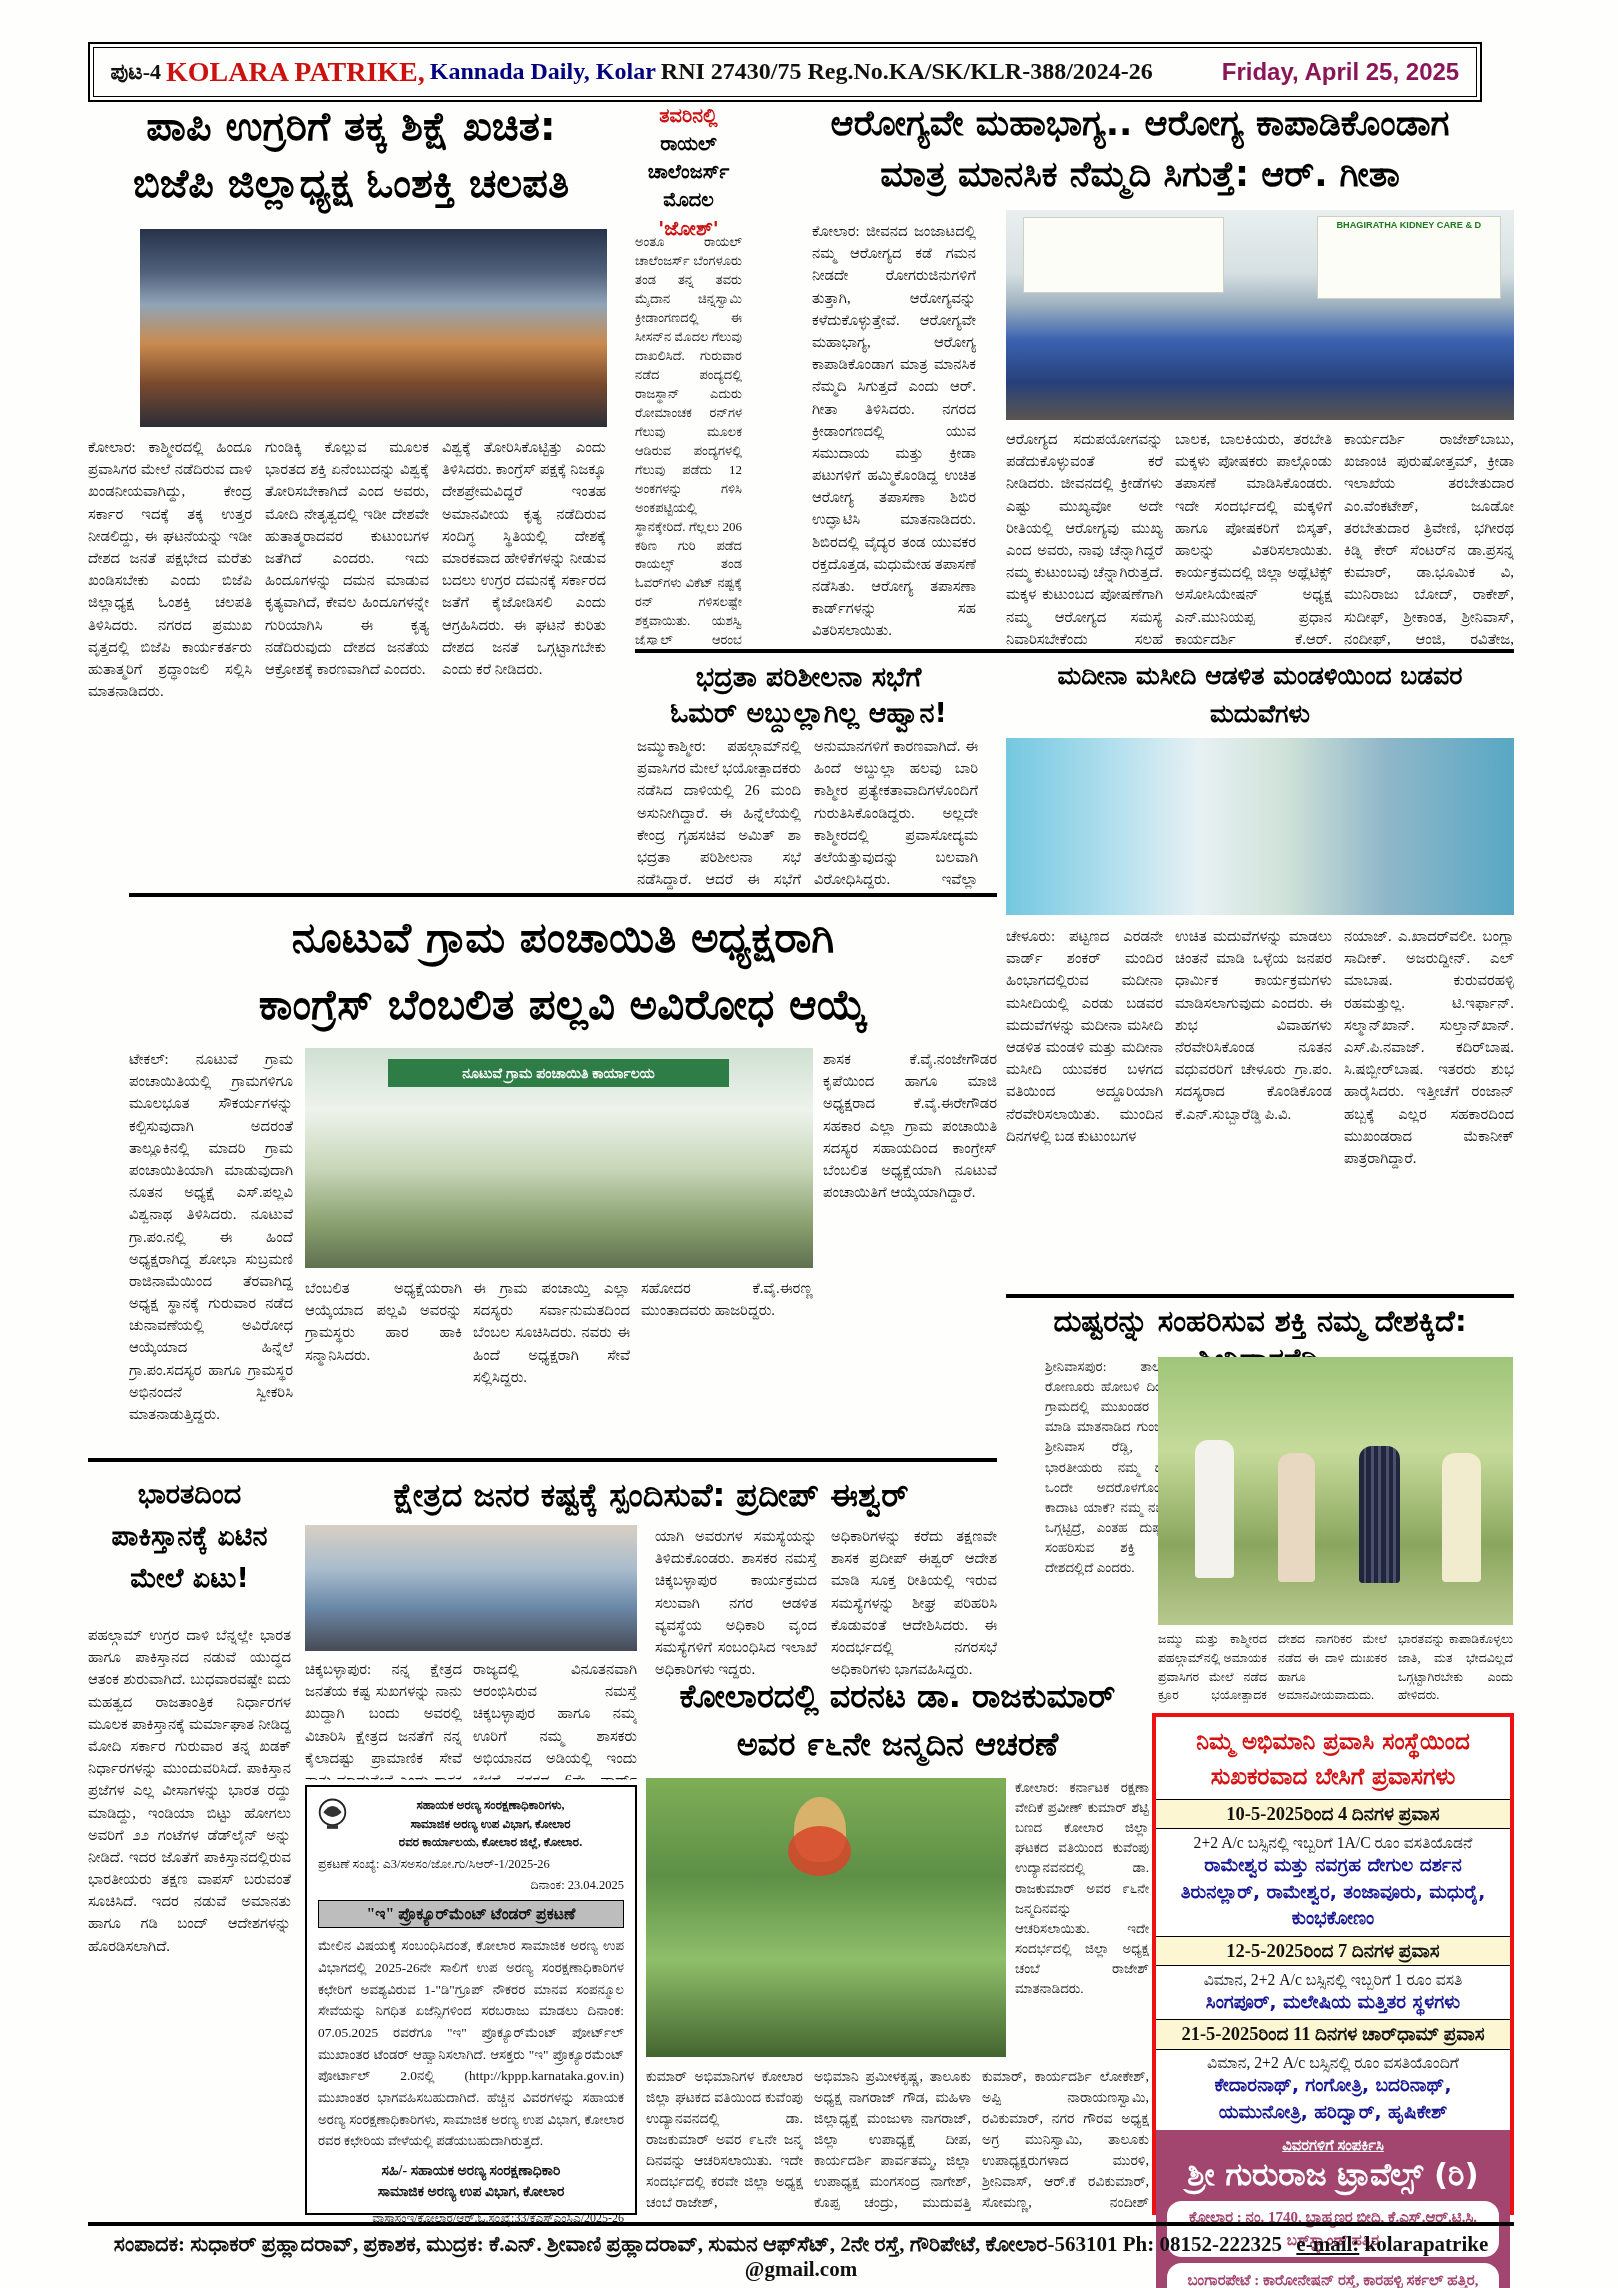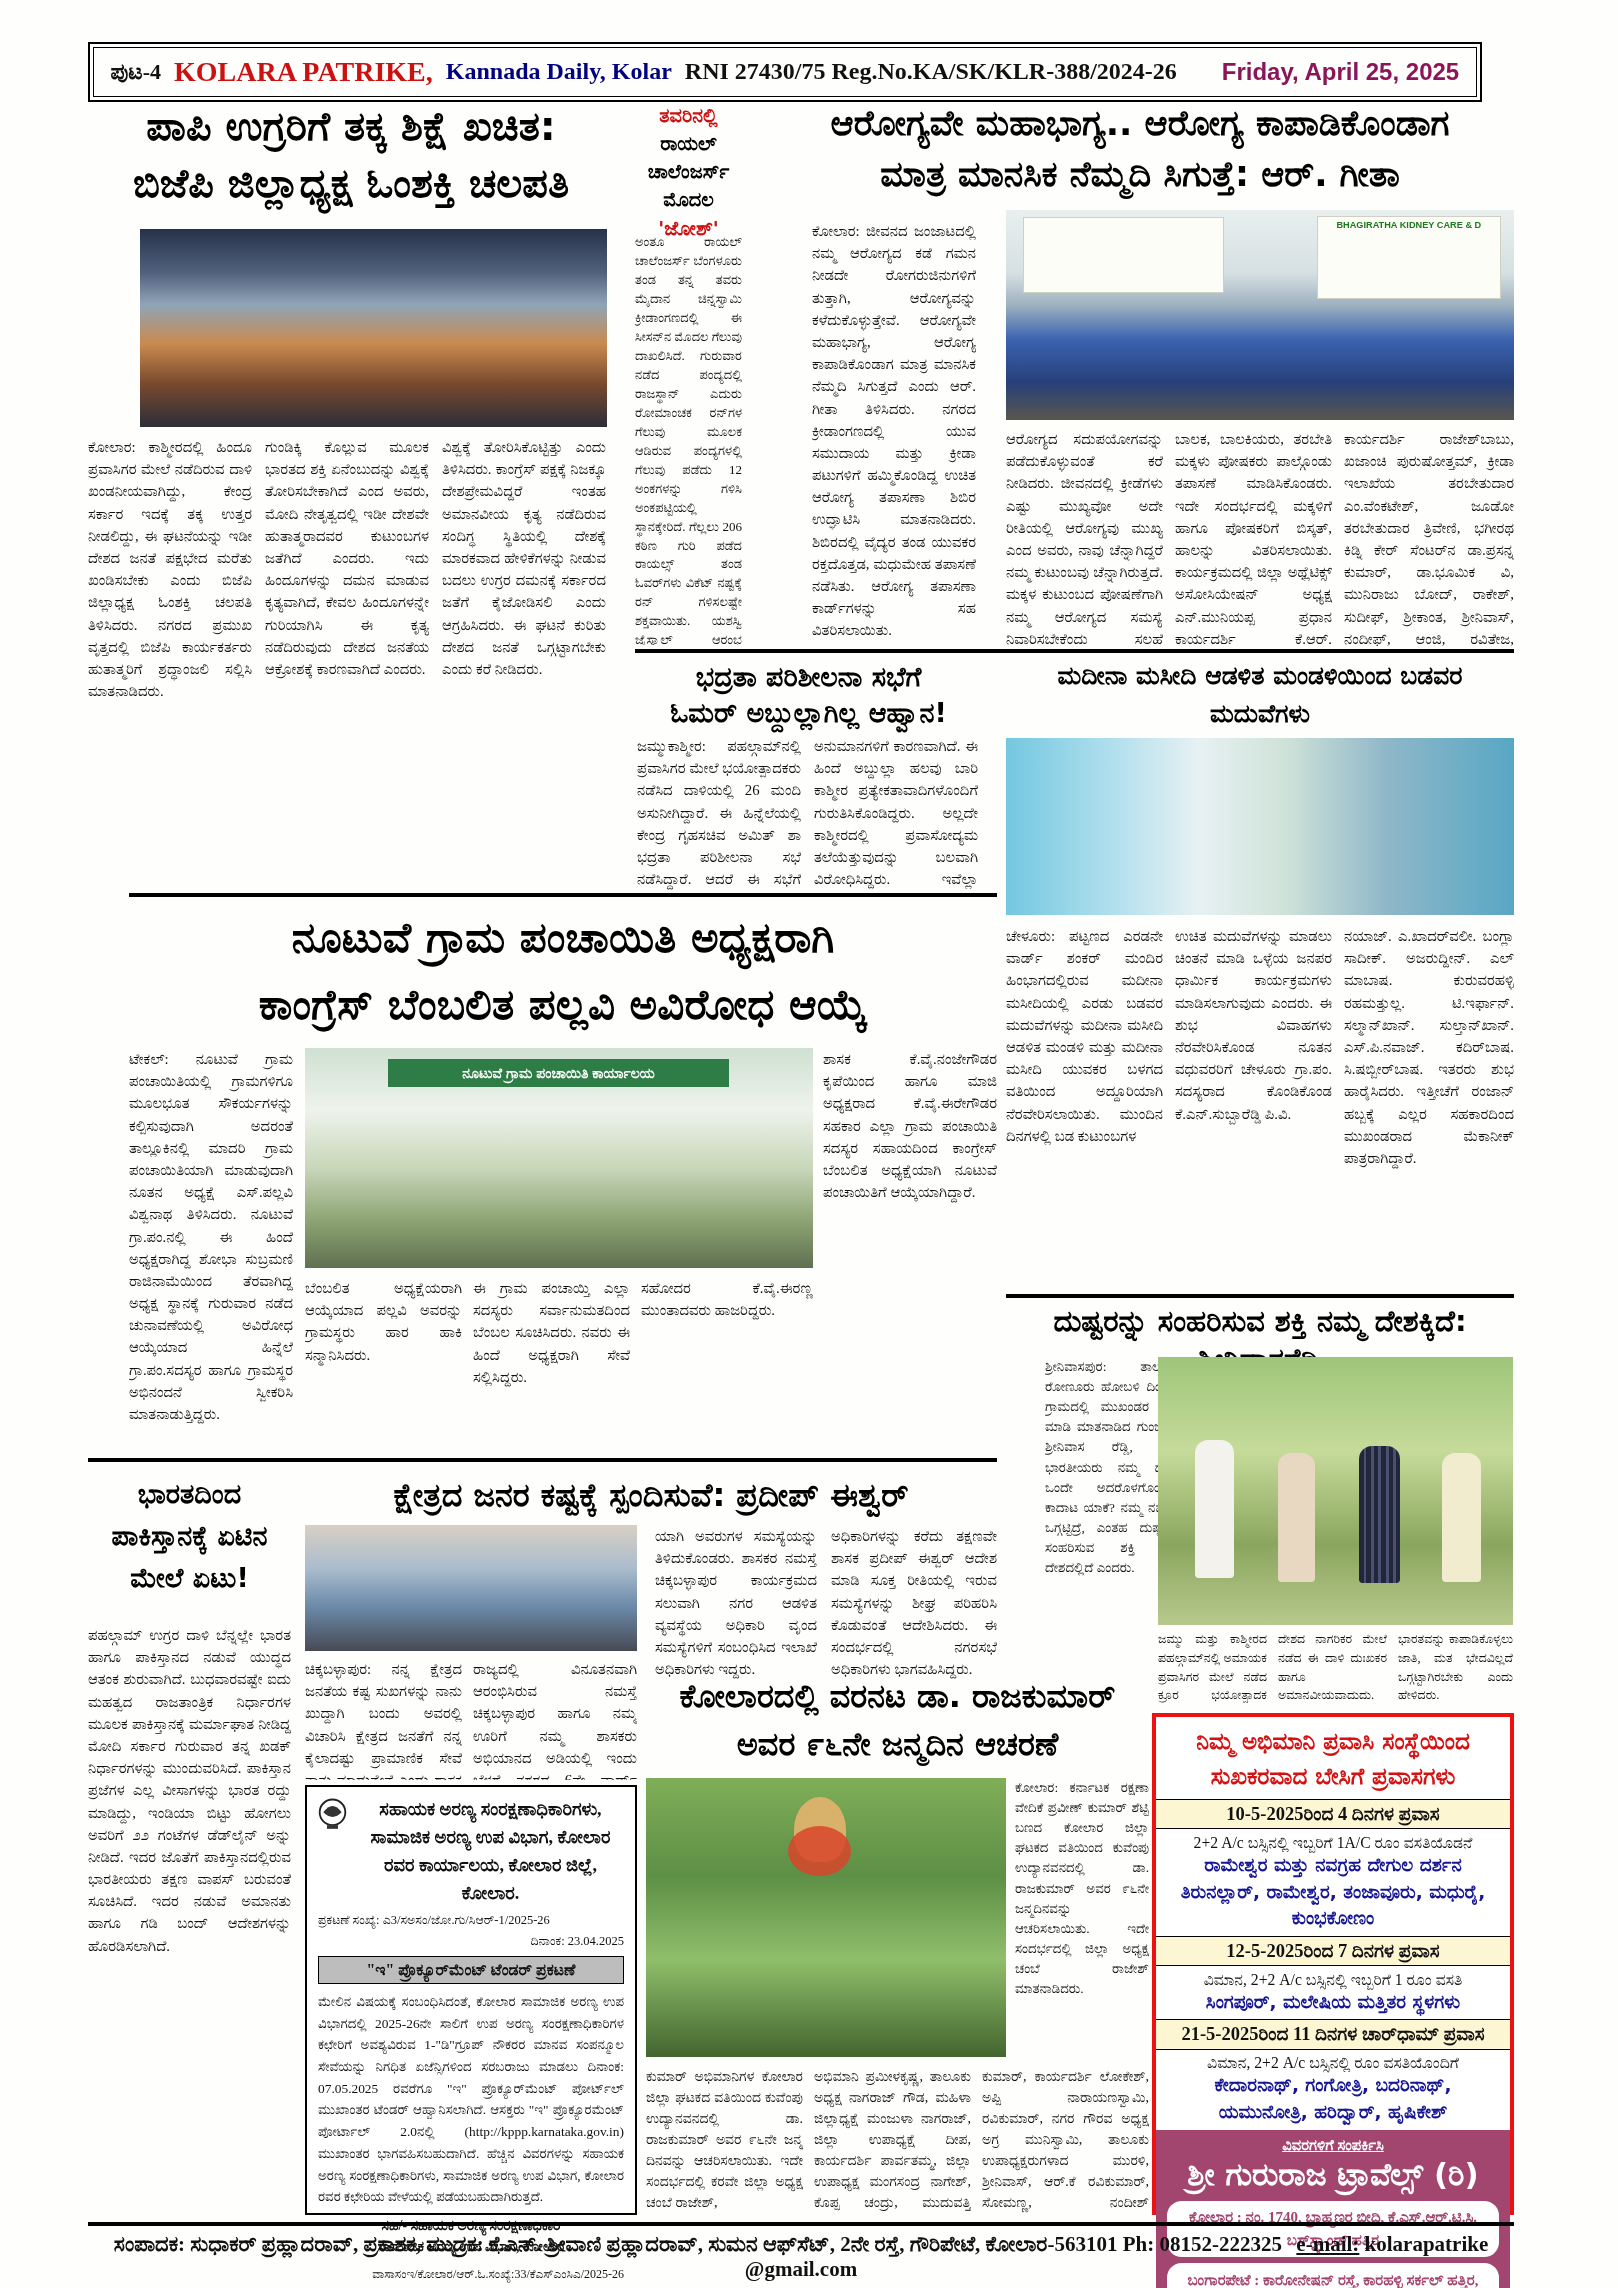--- a/index.html
+++ b/index.html
@@ -1,21 +1,21 @@
 <!DOCTYPE html>
 <html style="font-size:14.8px"><head>
 <meta charset="utf-8">
 <style>
   html,body{margin:0;padding:0;background:#e8e8e4;}
   .page{position:relative;width:1619px;height:2289px;background:#fefefc;margin:0 auto;overflow:hidden;
         font-family:"Liberation Serif","DejaVu Serif",serif;color:#111;}
   .abs{position:absolute;}
   
   .mast{border:2.8px solid #000;padding:2.8px;}
-  .mast-inner{border:0.9px solid #000;height:100%;display:flex;align-items:center;gap:13px;padding:0 16.6px;box-sizing:border-box;
+  .mast-inner{border:0.9px solid #000;height:100%;display:flex;align-items:center;gap:5px;padding:0 16.6px;box-sizing:border-box;
               font-family:"Liberation Serif","DejaVu Serif",serif;}
   .mast .pg{font-size:22px;font-weight:bold;}
   .mast .paper{font-size:28px;font-weight:bold;color:#cc1111;}
   .mast .sub{font-size:24px;font-weight:bold;color:#000080;}
   .mast .rni{font-size:24px;font-weight:bold;}
   .mast .dt{margin-left:auto;font-size:24px;font-weight:bold;color:#8a1557;font-family:"Liberation Sans","DejaVu Sans",sans-serif;}
   
   .hl{font-family:"DejaVu Sans","Liberation Sans",sans-serif;font-weight:bold;text-align:center;color:#000;}
   .hl.h44{font-size:40px;line-height:1.42;}
   .hl.h40{font-size:35px;line-height:1.45;}
@@ -36,21 +36,21 @@
   .ph6{background:linear-gradient(180deg,#cfe0d2 0%,#eef3ec 28%,#c7d6b8 55%,#8aa06f 80%,#5f7050 100%);}
   .ph8{background:linear-gradient(180deg,#d8cfc4 0%,#a9bccd 35%,#6b89a8 65%,#474a55 100%);}
   .ph9{background:linear-gradient(180deg,#7fae57 0%,#5d8f46 35%,#8fbf6a 65%,#43652f 100%);}
   .ph10{background:linear-gradient(180deg,#9ec57a 0%,#c6db9a 35%,#8aa65e 70%,#b8c98e 100%);}
   .banner{position:absolute;background:#fdfdf8;border:0.9px solid #cfcfc2;color:#1c7a1c;
           font-family:"Liberation Sans","DejaVu Sans",sans-serif;font-weight:bold;overflow:hidden;}
   .board{position:absolute;background:#2e7d46;color:#fff;text-align:center;
          font-family:"Liberation Sans","DejaVu Sans",sans-serif;font-weight:bold;}
   
   .notice{border:2.8px solid #000;background:#fff;box-sizing:border-box;padding:9.2px 11px;}
-  .notice .head{text-align:center;font-weight:bold;font-size:18px;line-height:1.55;}
+  .notice .head{text-align:center;font-weight:bold;font-size:12px;line-height:1.55;}
   .notice .refrow{display:flex;justify-content:space-between;font-size:12.5px;margin-top:5.5px;}
   .notice .band{background:#bdbdbd;border:0.9px solid #000;text-align:center;font-weight:bold;font-size:15.7px;
                 padding:3.7px 1.8px;margin:7.4px 0;}
   .notice .nbody{font-size:13.4px;line-height:1.62;text-align:justify;}
   .notice .sig{text-align:center;font-weight:bold;font-size:14px;line-height:1.5;margin-top:7.4px;}
   .notice .ref2{text-align:right;font-size:12px;margin-top:9.2px;}
   
   .ad{border:4.6px solid #ee1111;background:#fff;box-sizing:border-box;display:flex;flex-direction:column;}
   .ad .title{color:#d61111;font-weight:bold;text-align:center;font-size:23px;line-height:1.5;
              font-family:"DejaVu Sans","Liberation Sans",sans-serif;padding:7.4px 3.7px 5.5px;}

